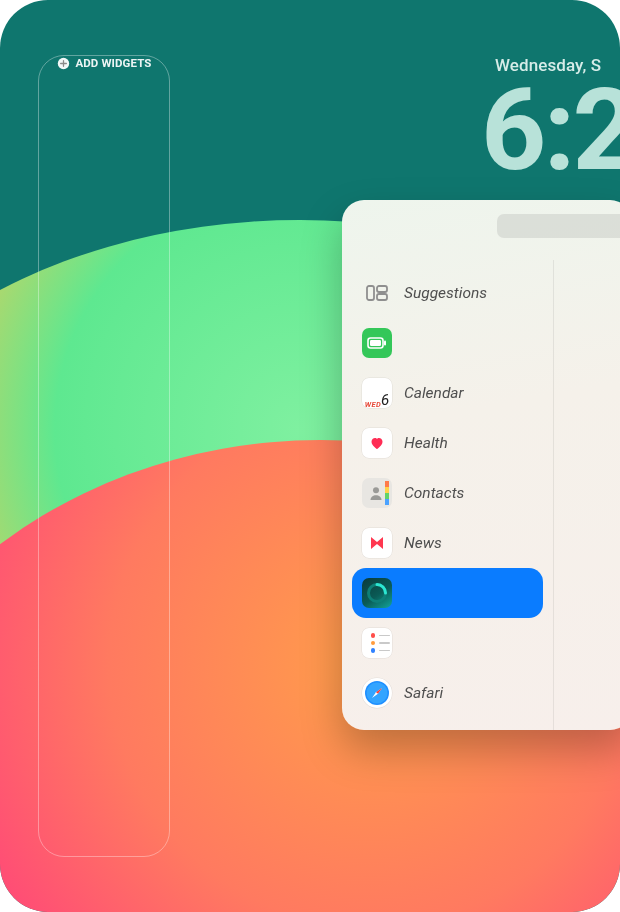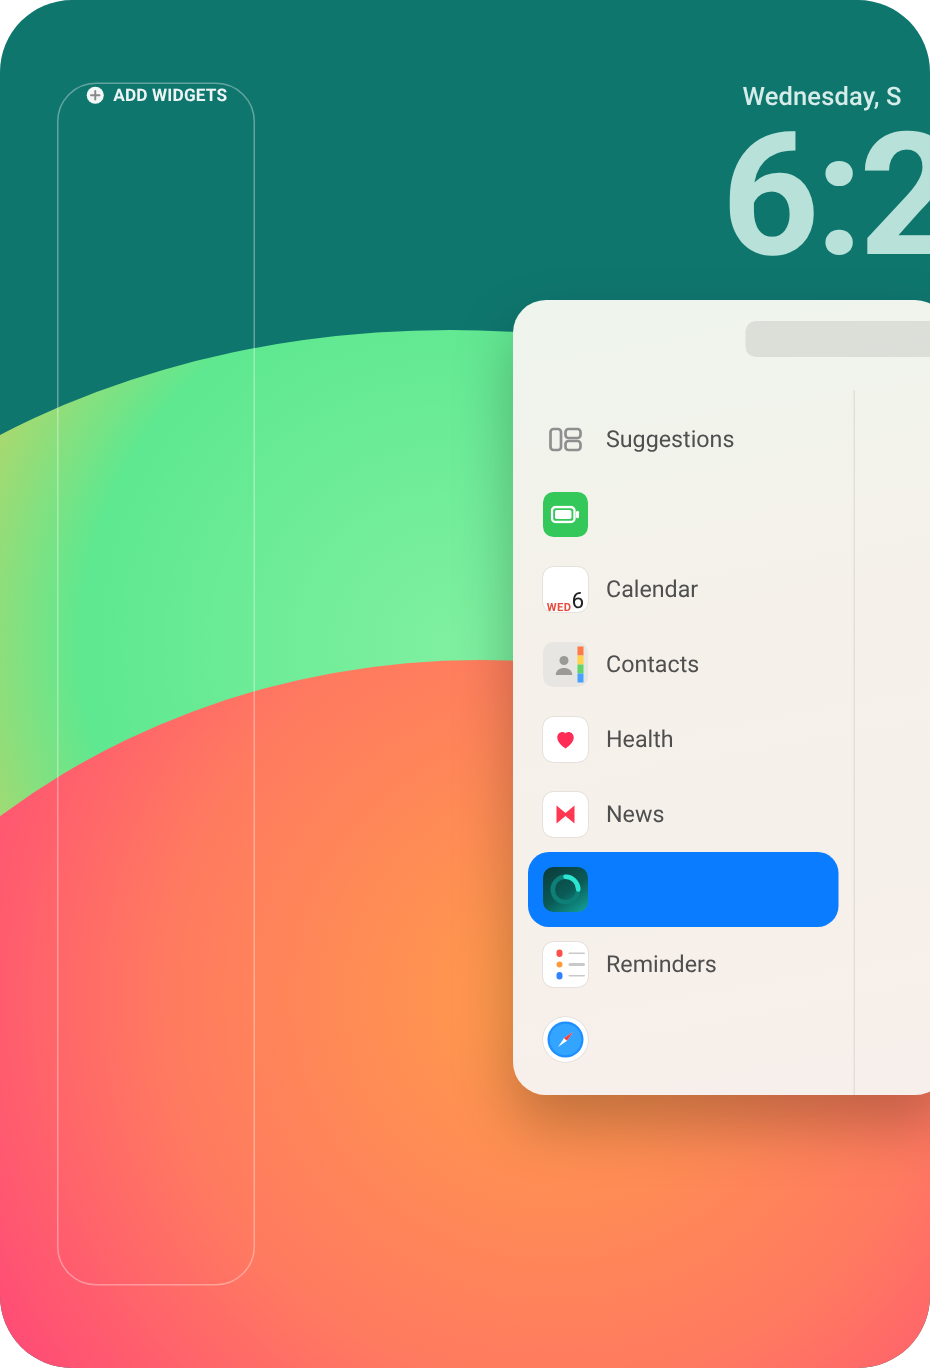--- a/index.html
+++ b/index.html
@@ -120,26 +120,27 @@
     }
     .panel-body {
       position: absolute;
       top: 60px;
       left: 0;
       right: 0;
       bottom: 0;
       display: flex;
     }
     .sidebar {
-      width: 228px;
+      width: 212px;
       border-right: 1px solid rgba(0,0,0,0.07);
       display: flex;
       flex-direction: column;
       padding: 8px 10px;
       gap: 0;
+      font-style: italic;
     }
     .row {
       display: flex;
       align-items: center;
       gap: 12px;
       height: 50px;
       padding: 0 10px;
       border-radius: 14px;
       cursor: pointer;
       color: #4f4f4f;
@@ -255,42 +256,42 @@
 
         <div class="row">
           <span class="icon-wrap icon-calendar">
             <span class="cal-top">WED</span>
             <span class="cal-num">6</span>
           </span>
           <span class="label">Calendar</span>
         </div>
 
         <div class="row">
+          <span class="icon-wrap icon-health">
+            <svg width="16" height="16" viewBox="0 0 16 16">
+                <path d="M8 14s-5.5-3.4-5.5-7.3C2.5 4.4 4.2 3 6 3c1.1 0 1.8.6 2 1 .2-.4.9-1 2-1 1.8 0 3.5 1.4 3.5 3.7C13.5 10.6 8 14 8 14z" fill="#ff2d55"></path>
+              </svg>
+          </span>
+          <span class="label">Health</span>
+        </div>
+
+        <div class="row">
           <span class="icon-wrap icon-contacts">
             <svg width="18" height="18" viewBox="0 0 18 18" style="position:relative;z-index:1">
                 <circle cx="8" cy="6.3" r="3" fill="#9a9a97"></circle>
                 <path d="M2.5 16c0-3 2.6-4.7 5.5-4.7S13.5 13 13.5 16" fill="#9a9a97"></path>
               </svg>
             <span class="contacts-stripe">
               <span style="background:#ff7a4a"></span>
                 <span style="background:#ffd24a"></span>
                 <span style="background:#62d46a"></span>
                 <span style="background:#4aa2ff"></span>
             </span>
           </span>
           <span class="label">Contacts</span>
-        </div>
-
-        <div class="row">
-          <span class="icon-wrap icon-health">
-            <svg width="16" height="16" viewBox="0 0 16 16">
-                <path d="M8 14s-5.5-3.4-5.5-7.3C2.5 4.4 4.2 3 6 3c1.1 0 1.8.6 2 1 .2-.4.9-1 2-1 1.8 0 3.5 1.4 3.5 3.7C13.5 10.6 8 14 8 14z" fill="#ff2d55"></path>
-              </svg>
-          </span>
-          <span class="label">Health</span>
         </div>
 
         <div class="row">
           <span class="icon-wrap icon-news">
             <svg width="18" height="18" viewBox="0 0 18 18">
                 <path d="M3 3v12l6-5 6 5V3l-6 5-6-5z" fill="#ff3750"></path>
               </svg>
           </span>
           <span class="label">News</span>
         </div>
@@ -312,30 +313,30 @@
               </span>
             <span class="rem-line">
                 <span class="rem-dot" style="background:#ff9b3d"></span>
                 <span class="rem-bar"></span>
               </span>
             <span class="rem-line">
                 <span class="rem-dot" style="background:#3182ff"></span>
                 <span class="rem-bar"></span>
               </span>
           </span>
-          <span class="label">Reminders</span>
         </div>
 
         <div class="row">
           <span class="icon-wrap icon-safari">
             <svg width="28" height="28" viewBox="0 0 28 28">
                 <circle cx="14" cy="14" r="12" fill="#1f8fff"></circle>
                 <circle cx="14" cy="14" r="10.5" fill="#33a4ff"></circle>
                 <polygon points="19,9 13,13.2 9,19 15,14.8" fill="#fff"></polygon>
                 <polygon points="19,9 15,14.8 13,13.2" fill="#ff3b30"></polygon>
               </svg>
           </span>
+          <span class="label">Safari</span>
         </div>
 
       </div>
     </div>
   </div>
 </div>
 
 </body></html>

